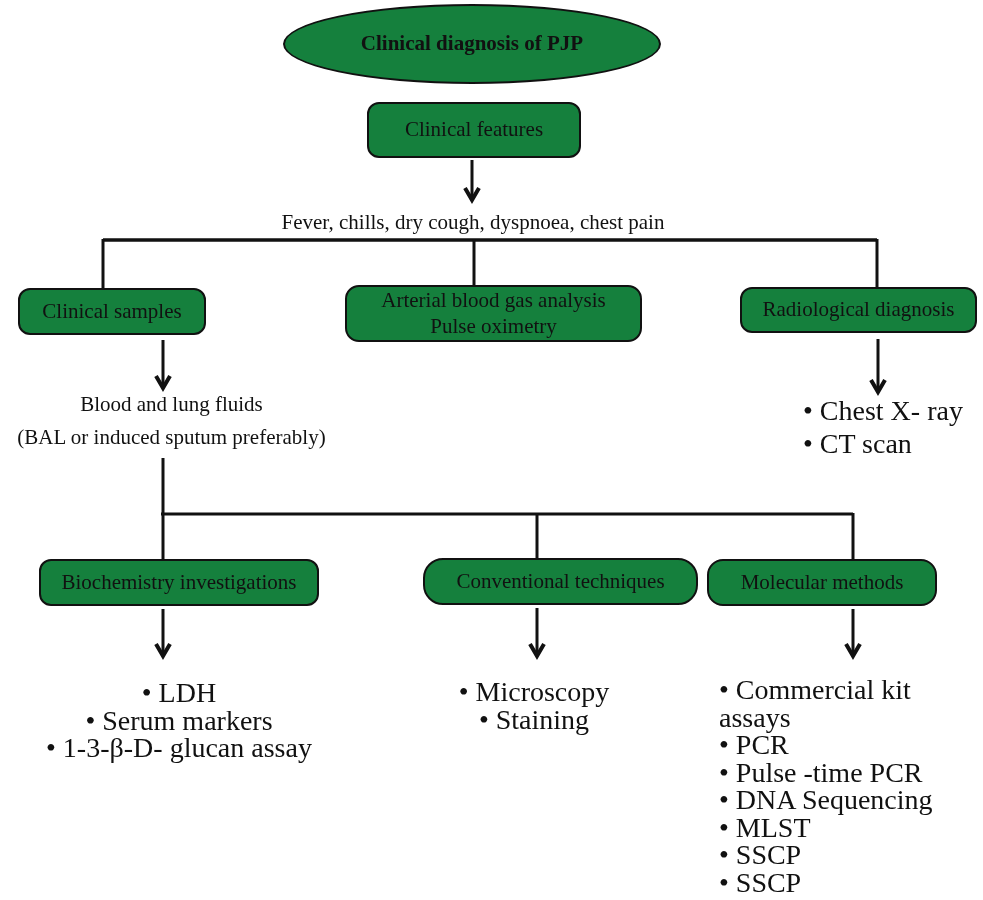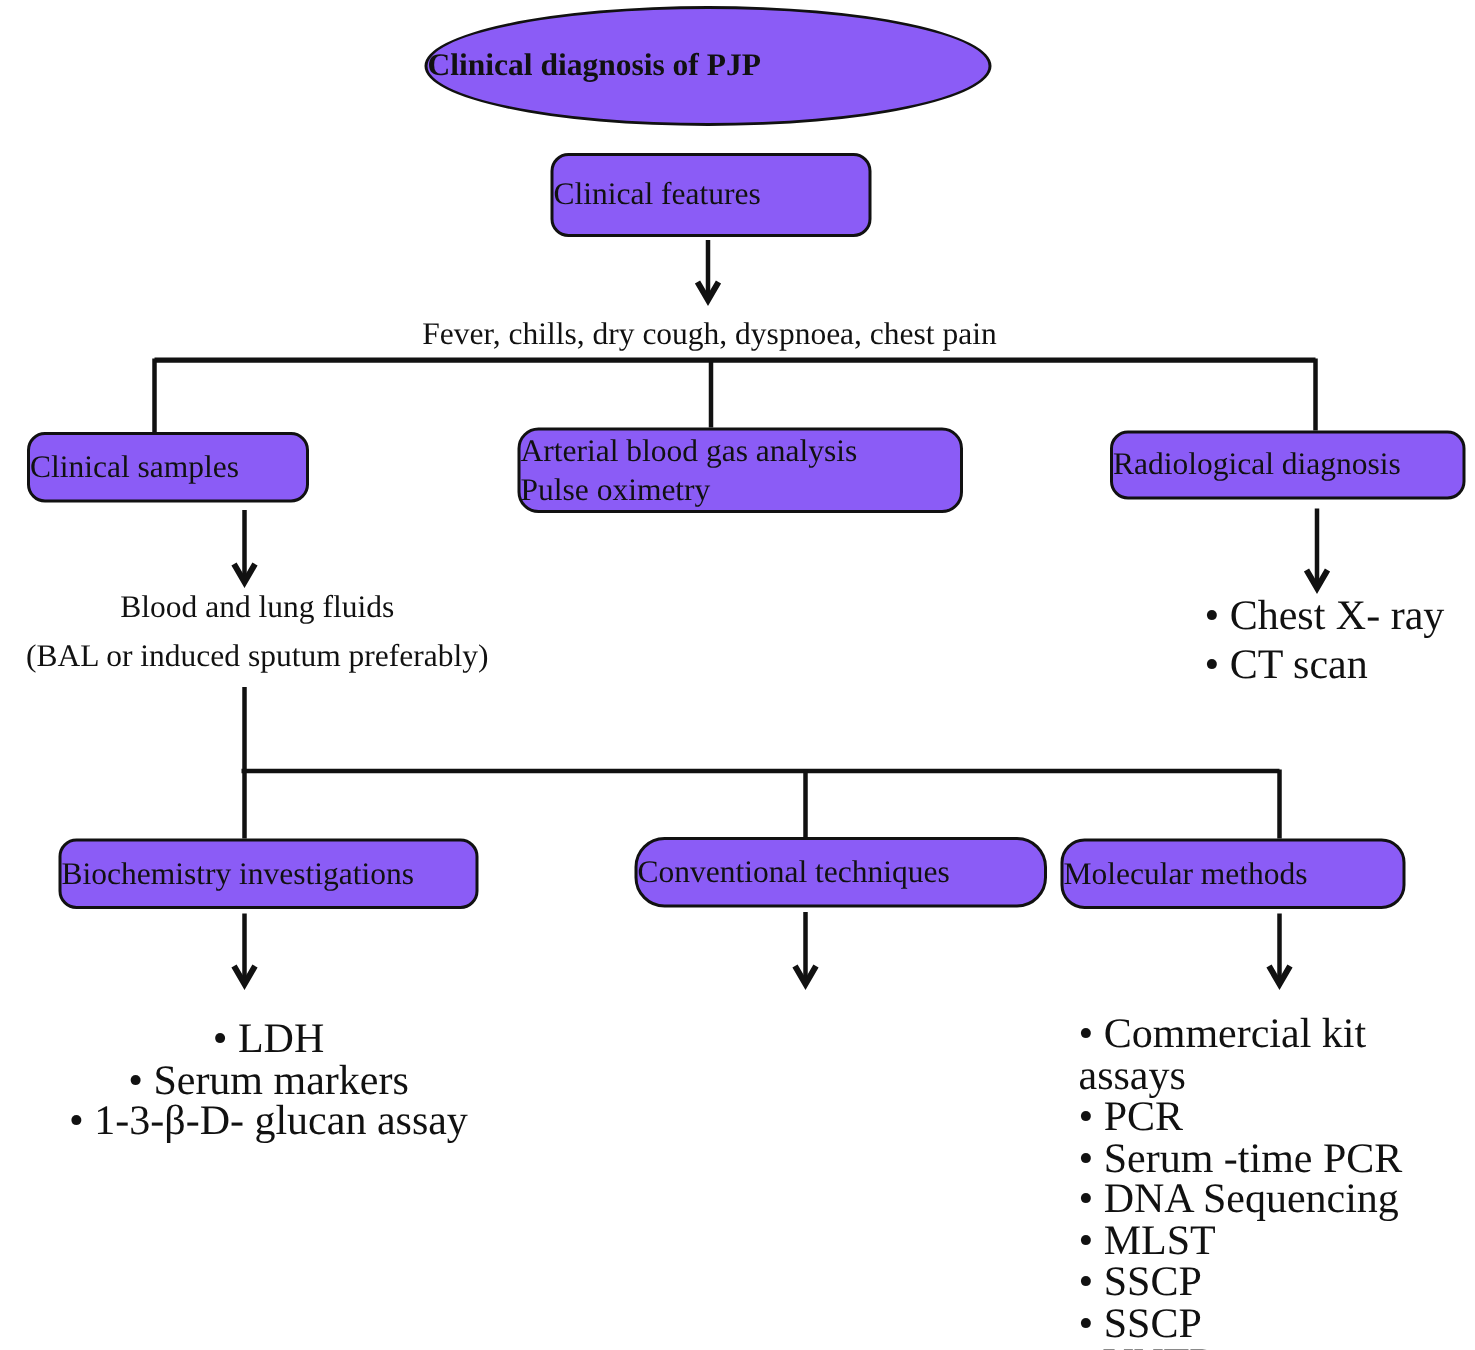--- a/index.html
+++ b/index.html
@@ -10,22 +10,22 @@
     background:#ffffff;
     color:#111111;
     font-family:"Liberation Serif","DejaVu Serif",serif;
     overflow:hidden;
   }
   .connectors{position:absolute;left:0;top:0;width:983px;height:900px;}
   .node{
     position:absolute;
     box-sizing:border-box;
     border:2.5px solid #111111;
-    background:#8b5cf6;
-    display:flex;align-items:flex-start;justify-content:center;
+    background:#15803d;
+    display:flex;align-items:center;justify-content:center;
     flex-direction:column;
     text-align:center;
     font-size:21px;line-height:1.22;
   }
   #n-root{left:283px;top:4px;width:378px;height:80px;border-radius:50%;font-weight:bold;font-size:21px;}
   #n-clinical-features{left:367px;top:102px;width:214px;height:56px;border-radius:12px;}
   #n-clinical-samples{left:18px;top:288px;width:188px;height:47px;border-radius:12px;}
   #n-arterial{left:345px;top:285px;width:297px;height:57px;border-radius:14px;}
   #n-radiological{left:740px;top:287px;width:237px;height:46px;border-radius:12px;}
   #n-biochemistry{left:39px;top:559px;width:280px;height:47px;border-radius:12px;}
@@ -120,25 +120,29 @@
   <div class="node" id="n-molecular">
     <span>Molecular methods</span>
   </div>
 
   <div class="list" id="l-biochem">
     <div>• LDH</div>
     <div>• Serum markers</div>
     <div>• 1-3-β-D- glucan assay</div>
   </div>
 
+  <div class="list" id="l-conventional">
+    <div>• Microscopy</div>
+    <div>• Staining</div>
+  </div>
 
   <div class="list" id="l-molecular">
     <div>• Commercial kit assays</div>
     <div>• PCR</div>
-    <div>• Serum -time PCR</div>
+    <div>• Pulse -time PCR</div>
     <div>• DNA Sequencing</div>
     <div>• MLST</div>
     <div>• SSCP</div>
     <div>• SSCP</div>
     <div>• VNTR</div>
   </div>
 
 </div>
 
 </body></html>

